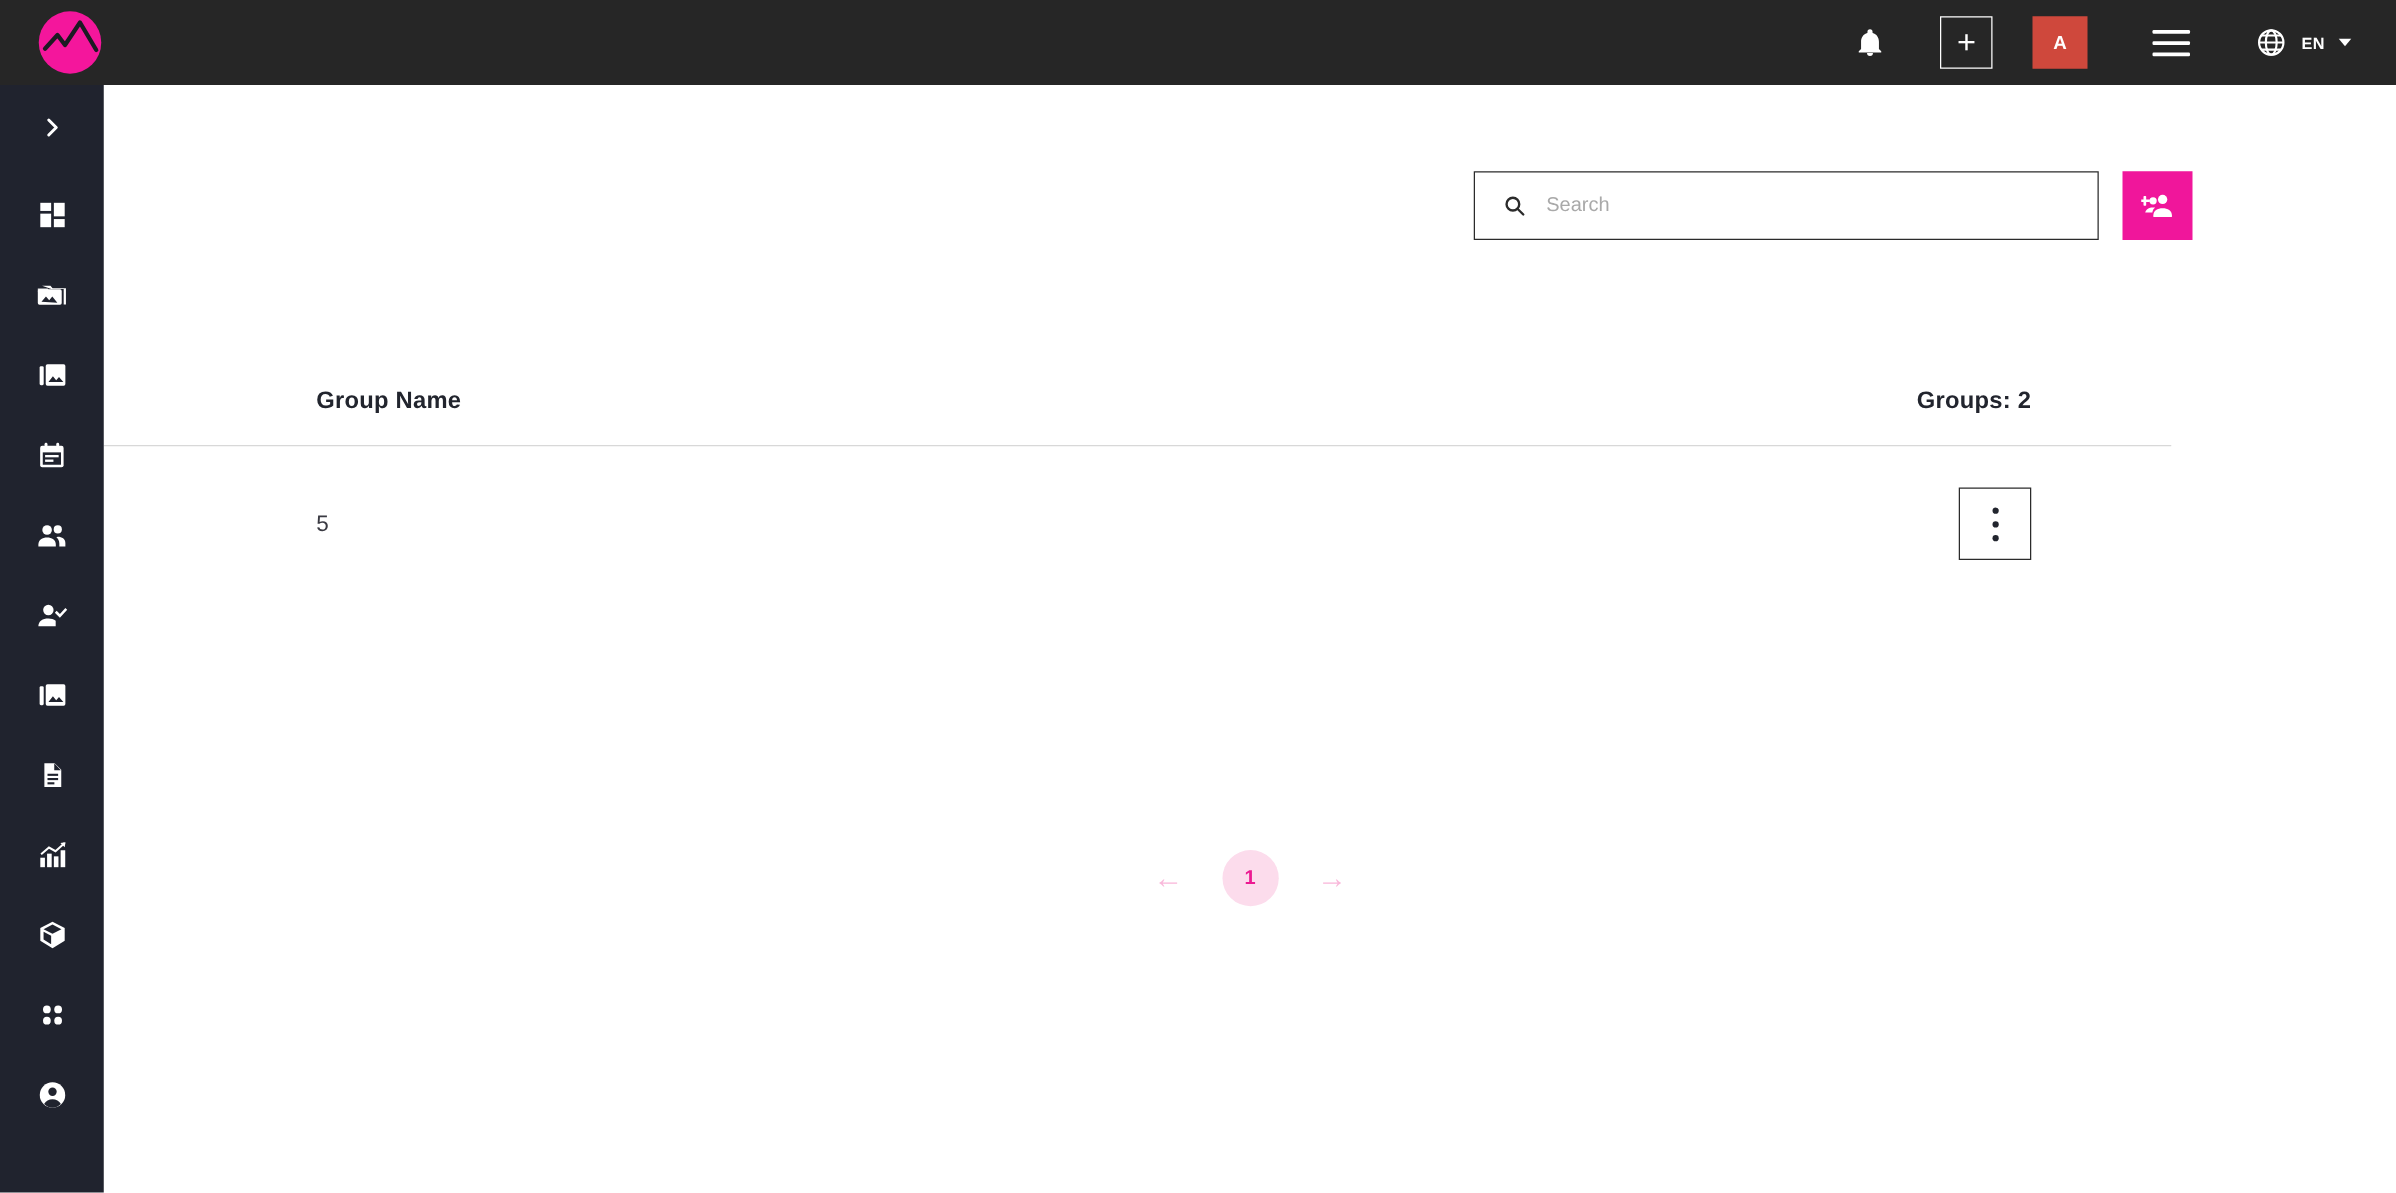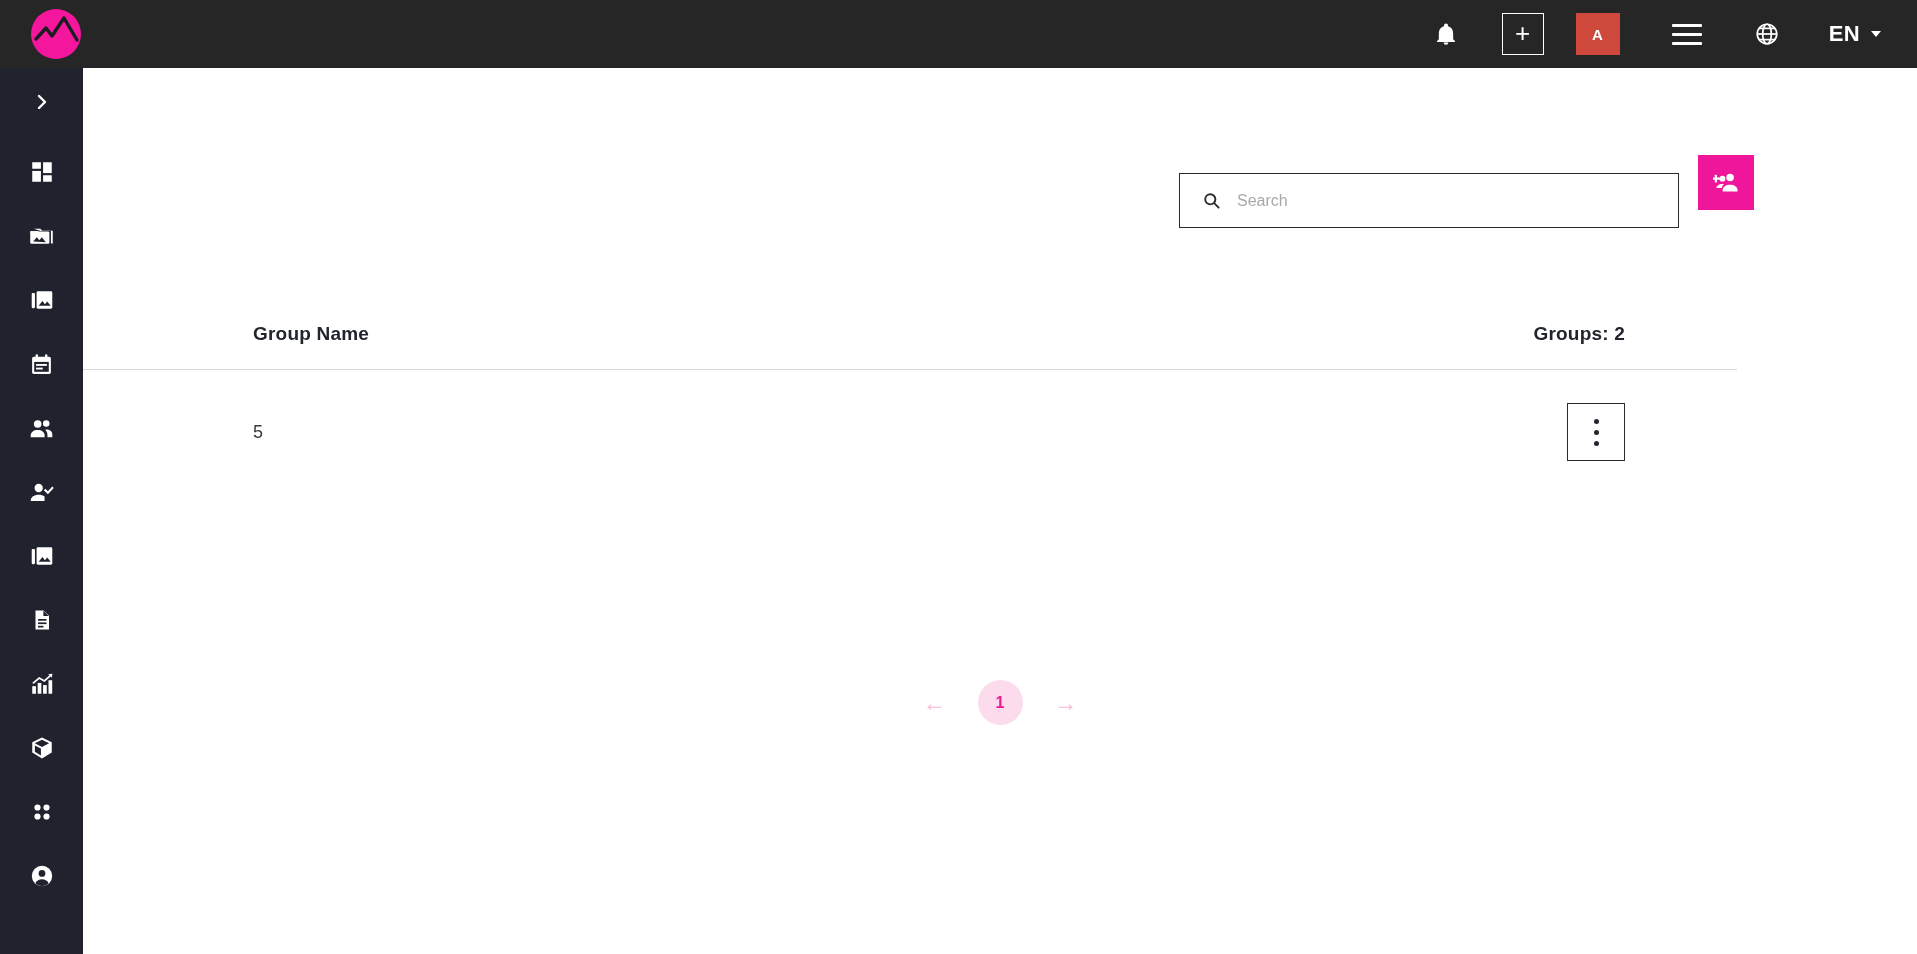--- a/index.html
+++ b/index.html
@@ -62,21 +62,21 @@
     letter-spacing: .3px;
     margin-right: 46px;
   }
   .burger { width: 42px; height: 30px; margin-right: 46px; flex-direction: column; justify-content: center; }
   .burger i {
     display: block; width: 30px; height: 3px;
     background: #ffffff; border-radius: 1px; margin: 3px 0;
   }
   .lang { display: flex; align-items: center; color: #ffffff; }
   .globe { width: 26px; height: 26px; margin-right: 11px; }
-  .lang-label { font-size: 22px; font-weight: 600; letter-spacing: .4px; margin-left: 38px; }
+  .lang-label { font-size: 13px; font-weight: 600; letter-spacing: .4px; }
   .caret {
     width: 0; height: 0; margin-left: 11px;
     border-left: 5px solid transparent;
     border-right: 5px solid transparent;
     border-top: 6px solid #ffffff;
   }
 
   
   .sidebar {
     position: absolute; top: 68px; left: 0;
@@ -107,40 +107,39 @@
     position: absolute; top: 69px; left: 0; width: 1834px;
     display: flex; justify-content: flex-end; align-items: center;
     padding-right: 163px;
   }
   .search-box {
     width: 500px; height: 55px;
     border: 1px solid #2b2b2b;
     display: flex; align-items: center;
     background: #ffffff;
     padding: 0 18px 0 22px;
-    margin-top: 36px;
   }
   .search-icon { color: #2b2b2b; display: flex; align-items: center; margin-right: 14px; }
   .search-input {
     border: none; outline: none; flex: 1;
     font-family: "Liberation Sans", "DejaVu Sans", sans-serif;
     font-size: 16px; color: #333;
     background: transparent;
   }
   .search-input::placeholder { color: #a9a9a9; }
   .add-group-btn {
     width: 56px; height: 55px; margin-left: 19px;
     background: #f0169b;
     border: none;
     display: flex; align-items: center; justify-content: center;
     color: #ffffff; cursor: pointer;
   }
 
   
-  .table { position: absolute; top: 255px; left: 0; width: 1654px; }
+  .table { position: absolute; top: 242px; left: 0; width: 1654px; }
   .row {
     display: flex; align-items: center;
     height: 125px;
     padding: 0 0 0 170px;
   }
   .row.head { height: 46px; align-items: flex-start; }
   .row.divider { border-top: 1px solid #d8d8d8; }
   .col-name { width: 590px; }
   .col-qty { width: 660px; }
   .col-act { flex: 1; display: flex; justify-content: flex-end; padding-right: 112px; }

